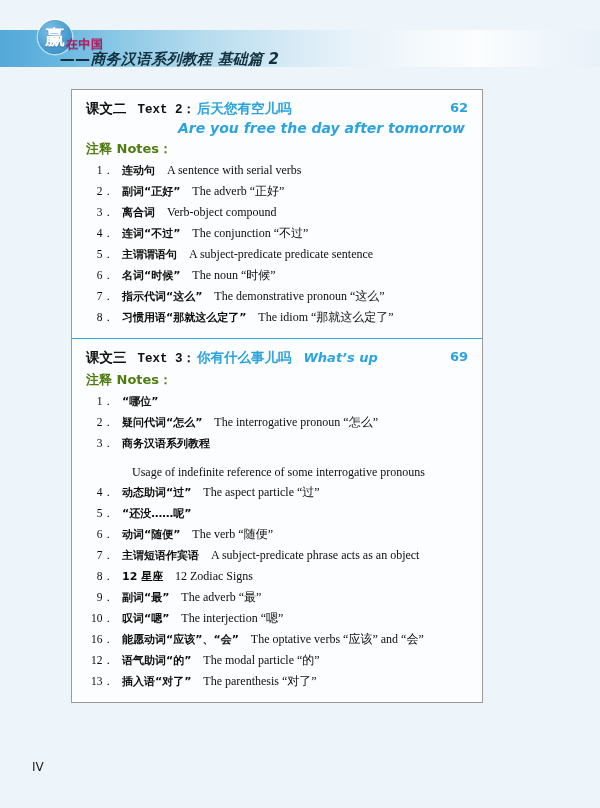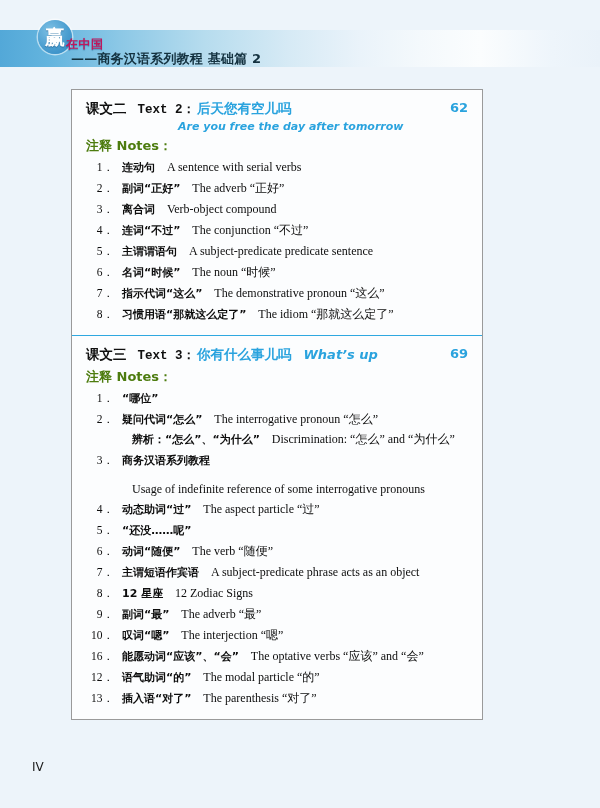--- a/index.html
+++ b/index.html
@@ -73,28 +73,29 @@
     top: 36px;
     font-family: "DejaVu Sans", sans-serif;
     font-size: 12px;
     font-weight: bold;
     color: #be185d;
     letter-spacing: 0.5px;
     text-shadow: 0 1px 1px rgba(20,90,140,0.5);
   }
   .header-sub {
     position: absolute;
-    left: 71px;
+    left: 60px;
     top: 50px;
     font-family: "DejaVu Sans", sans-serif;
-    font-size: 13px;
+    font-size: 15px;
     font-weight: bold;
     color: #13313f;
     letter-spacing: 0.2px;
     white-space: nowrap;
+    font-style: italic;
   }
 
   
   .content-box {
     position: absolute;
     left: 71px;
     top: 89px;
     width: 412px;
     background: #fcfdfe;
     border: 1px solid #9a9a9a;
@@ -158,21 +159,21 @@
     position: absolute;
     right: 0;
     top: 0;
     font-family: "DejaVu Sans", sans-serif;
     font-size: 13px;
     font-weight: bold;
     color: #2aa3de;
   }
   .sec-title-en-row {
     font-family: "DejaVu Sans", sans-serif;
-    font-size: 11px;
+    font-size: 14px;
     font-style: italic;
     font-weight: bold;
     color: #2aa3de;
     margin-left: 92px;
     margin-top: 2px;
     white-space: nowrap;
   }
   .notes-label {
     font-family: "DejaVu Sans", sans-serif;
     font-size: 13px;
@@ -337,24 +338,20 @@
 
     <ol class="notes">
       <li>
         <span class="note-num">1．</span>
         <span class="note-cn">“哪位”</span>
       </li>
       <li>
         <span class="note-num">2．</span>
         <span class="note-cn">疑问代词“怎么”</span>
         <span class="note-en">The interrogative pronoun “怎么”</span>
-        <span class="note-sub">
-          <span class="note-sub-cn">辨析：“怎么”、“为什么”</span>
-          <span class="note-sub-en">Discrimination: “怎么” and “为什么”</span>
-        </span>
       </li>
       <li>
         <span class="note-num">3．</span>
         <span class="note-cn">商务汉语系列教程</span>
         <span class="note-sub-only-en">Usage of indefinite reference of some interrogative pronouns</span>
       </li>
       <li>
         <span class="note-num">4．</span>
         <span class="note-cn">动态助词“过”</span>
         <span class="note-en">The aspect particle “过”</span>

